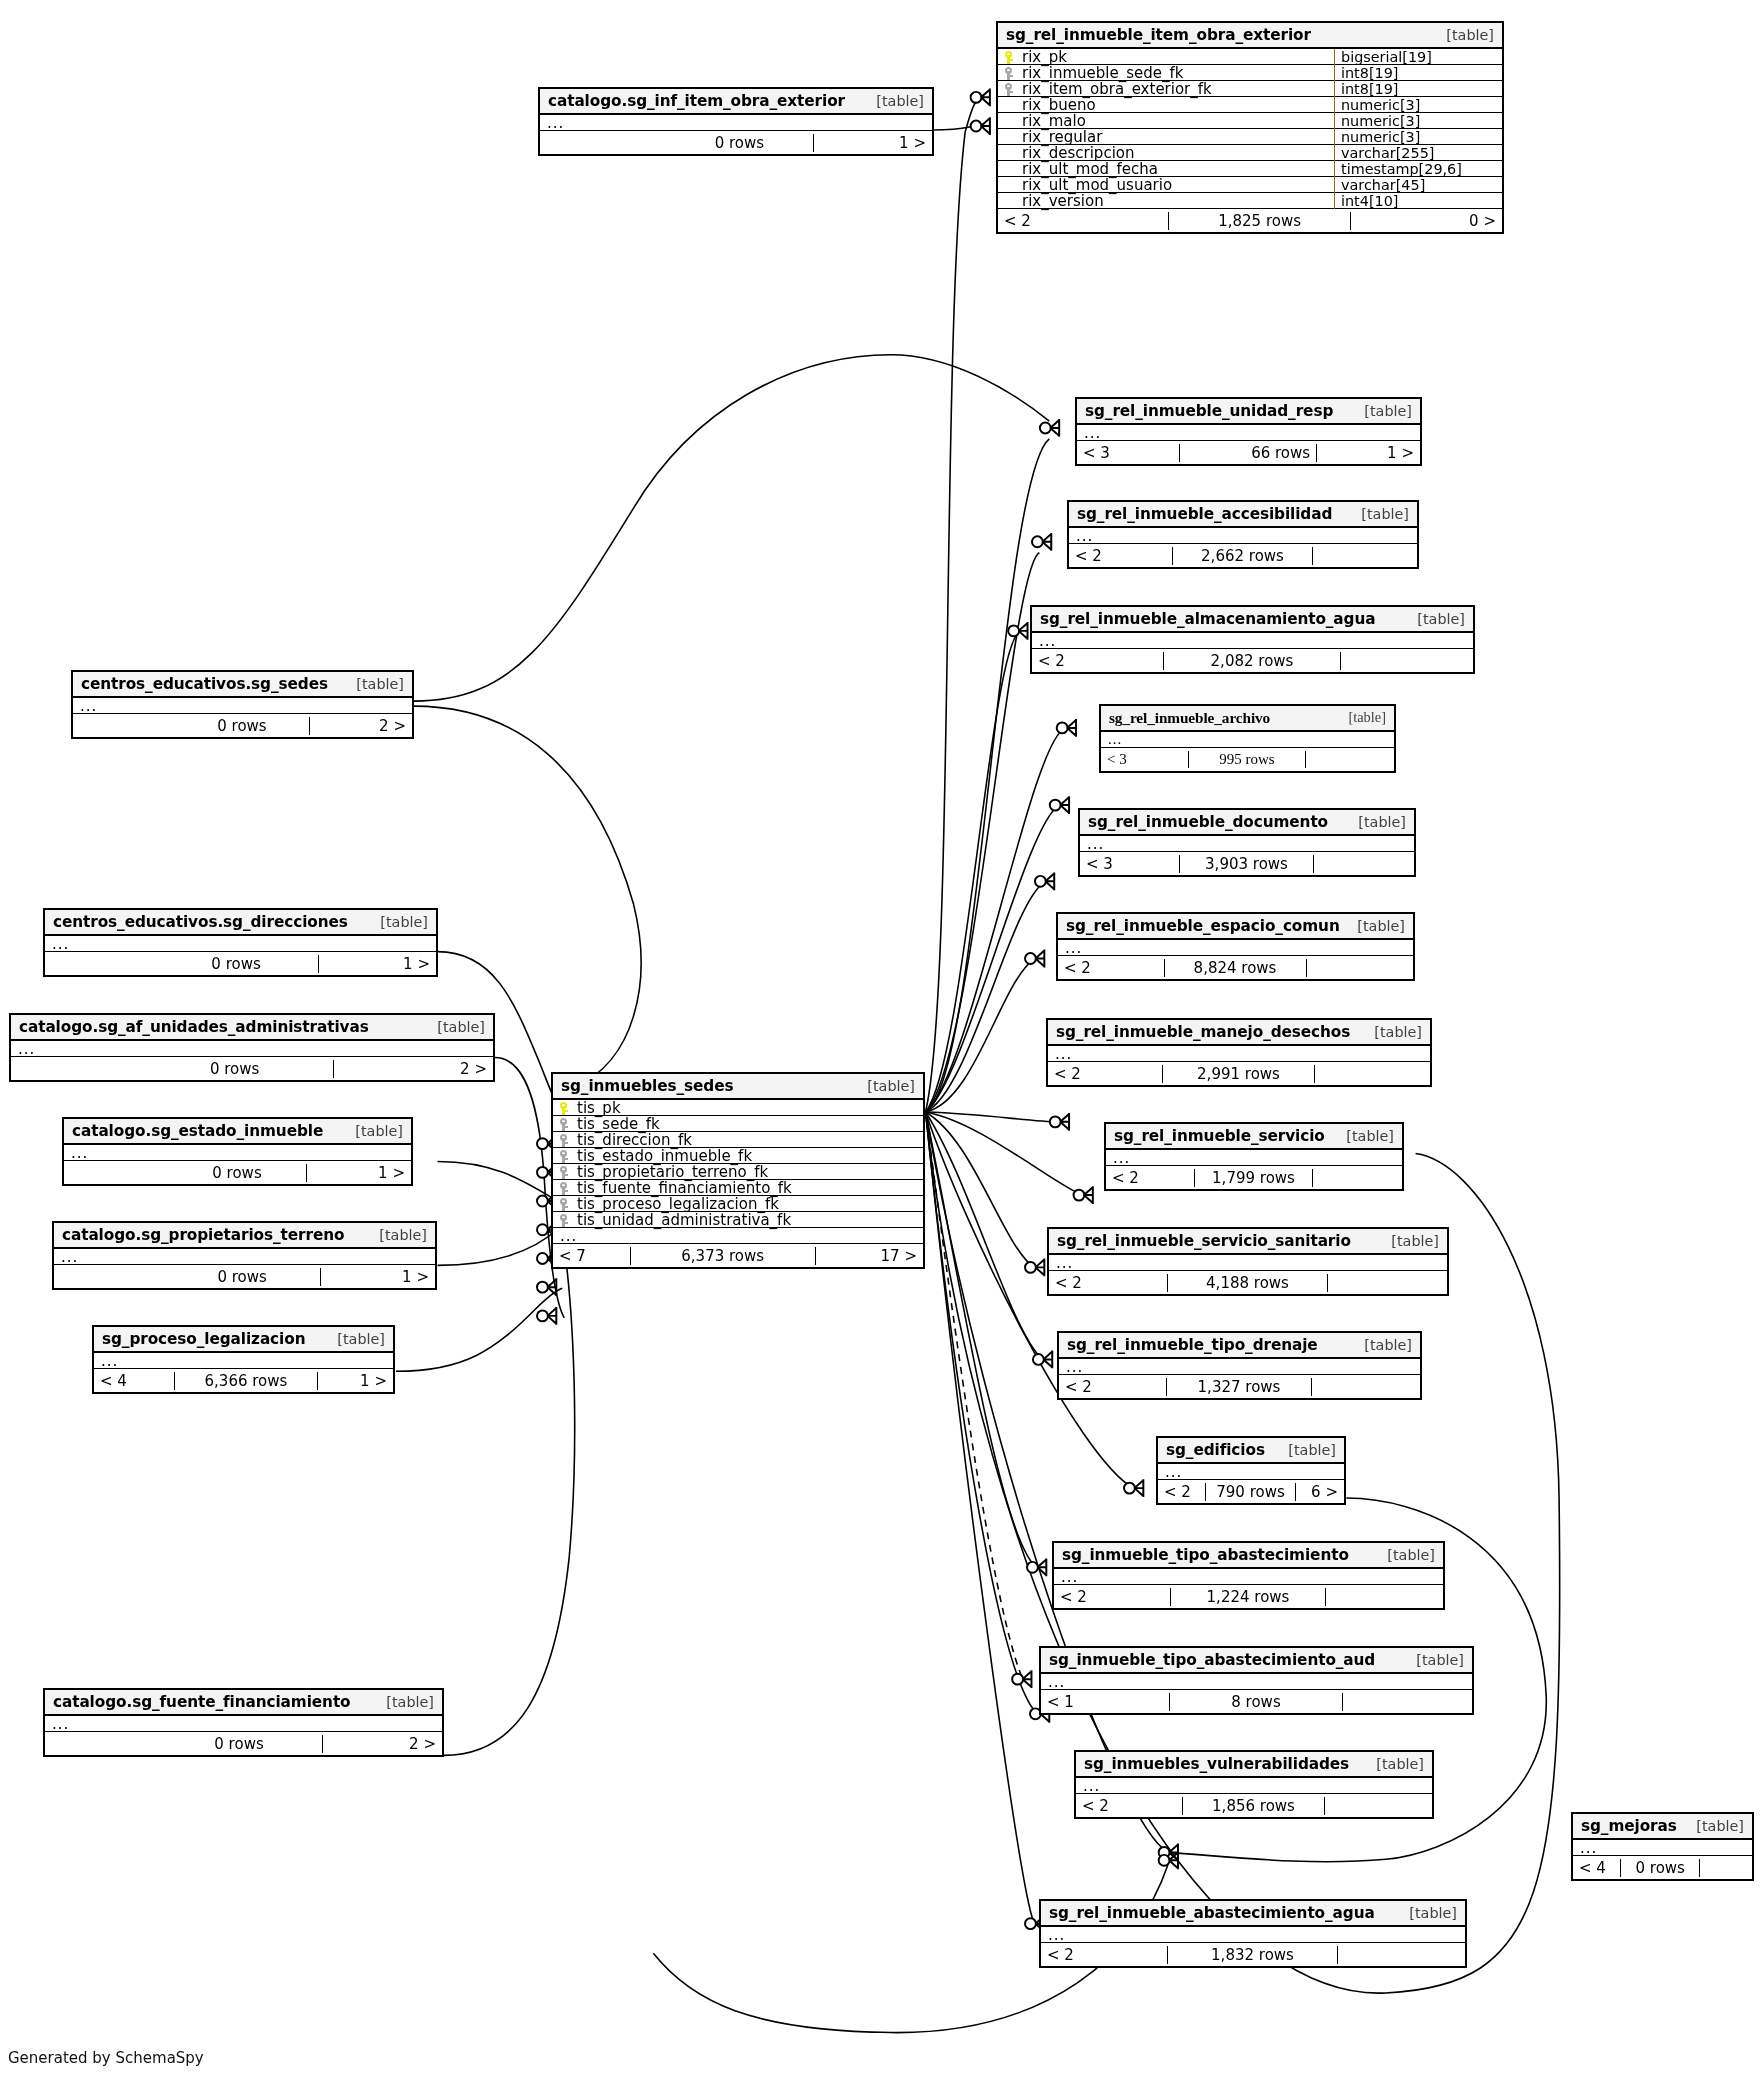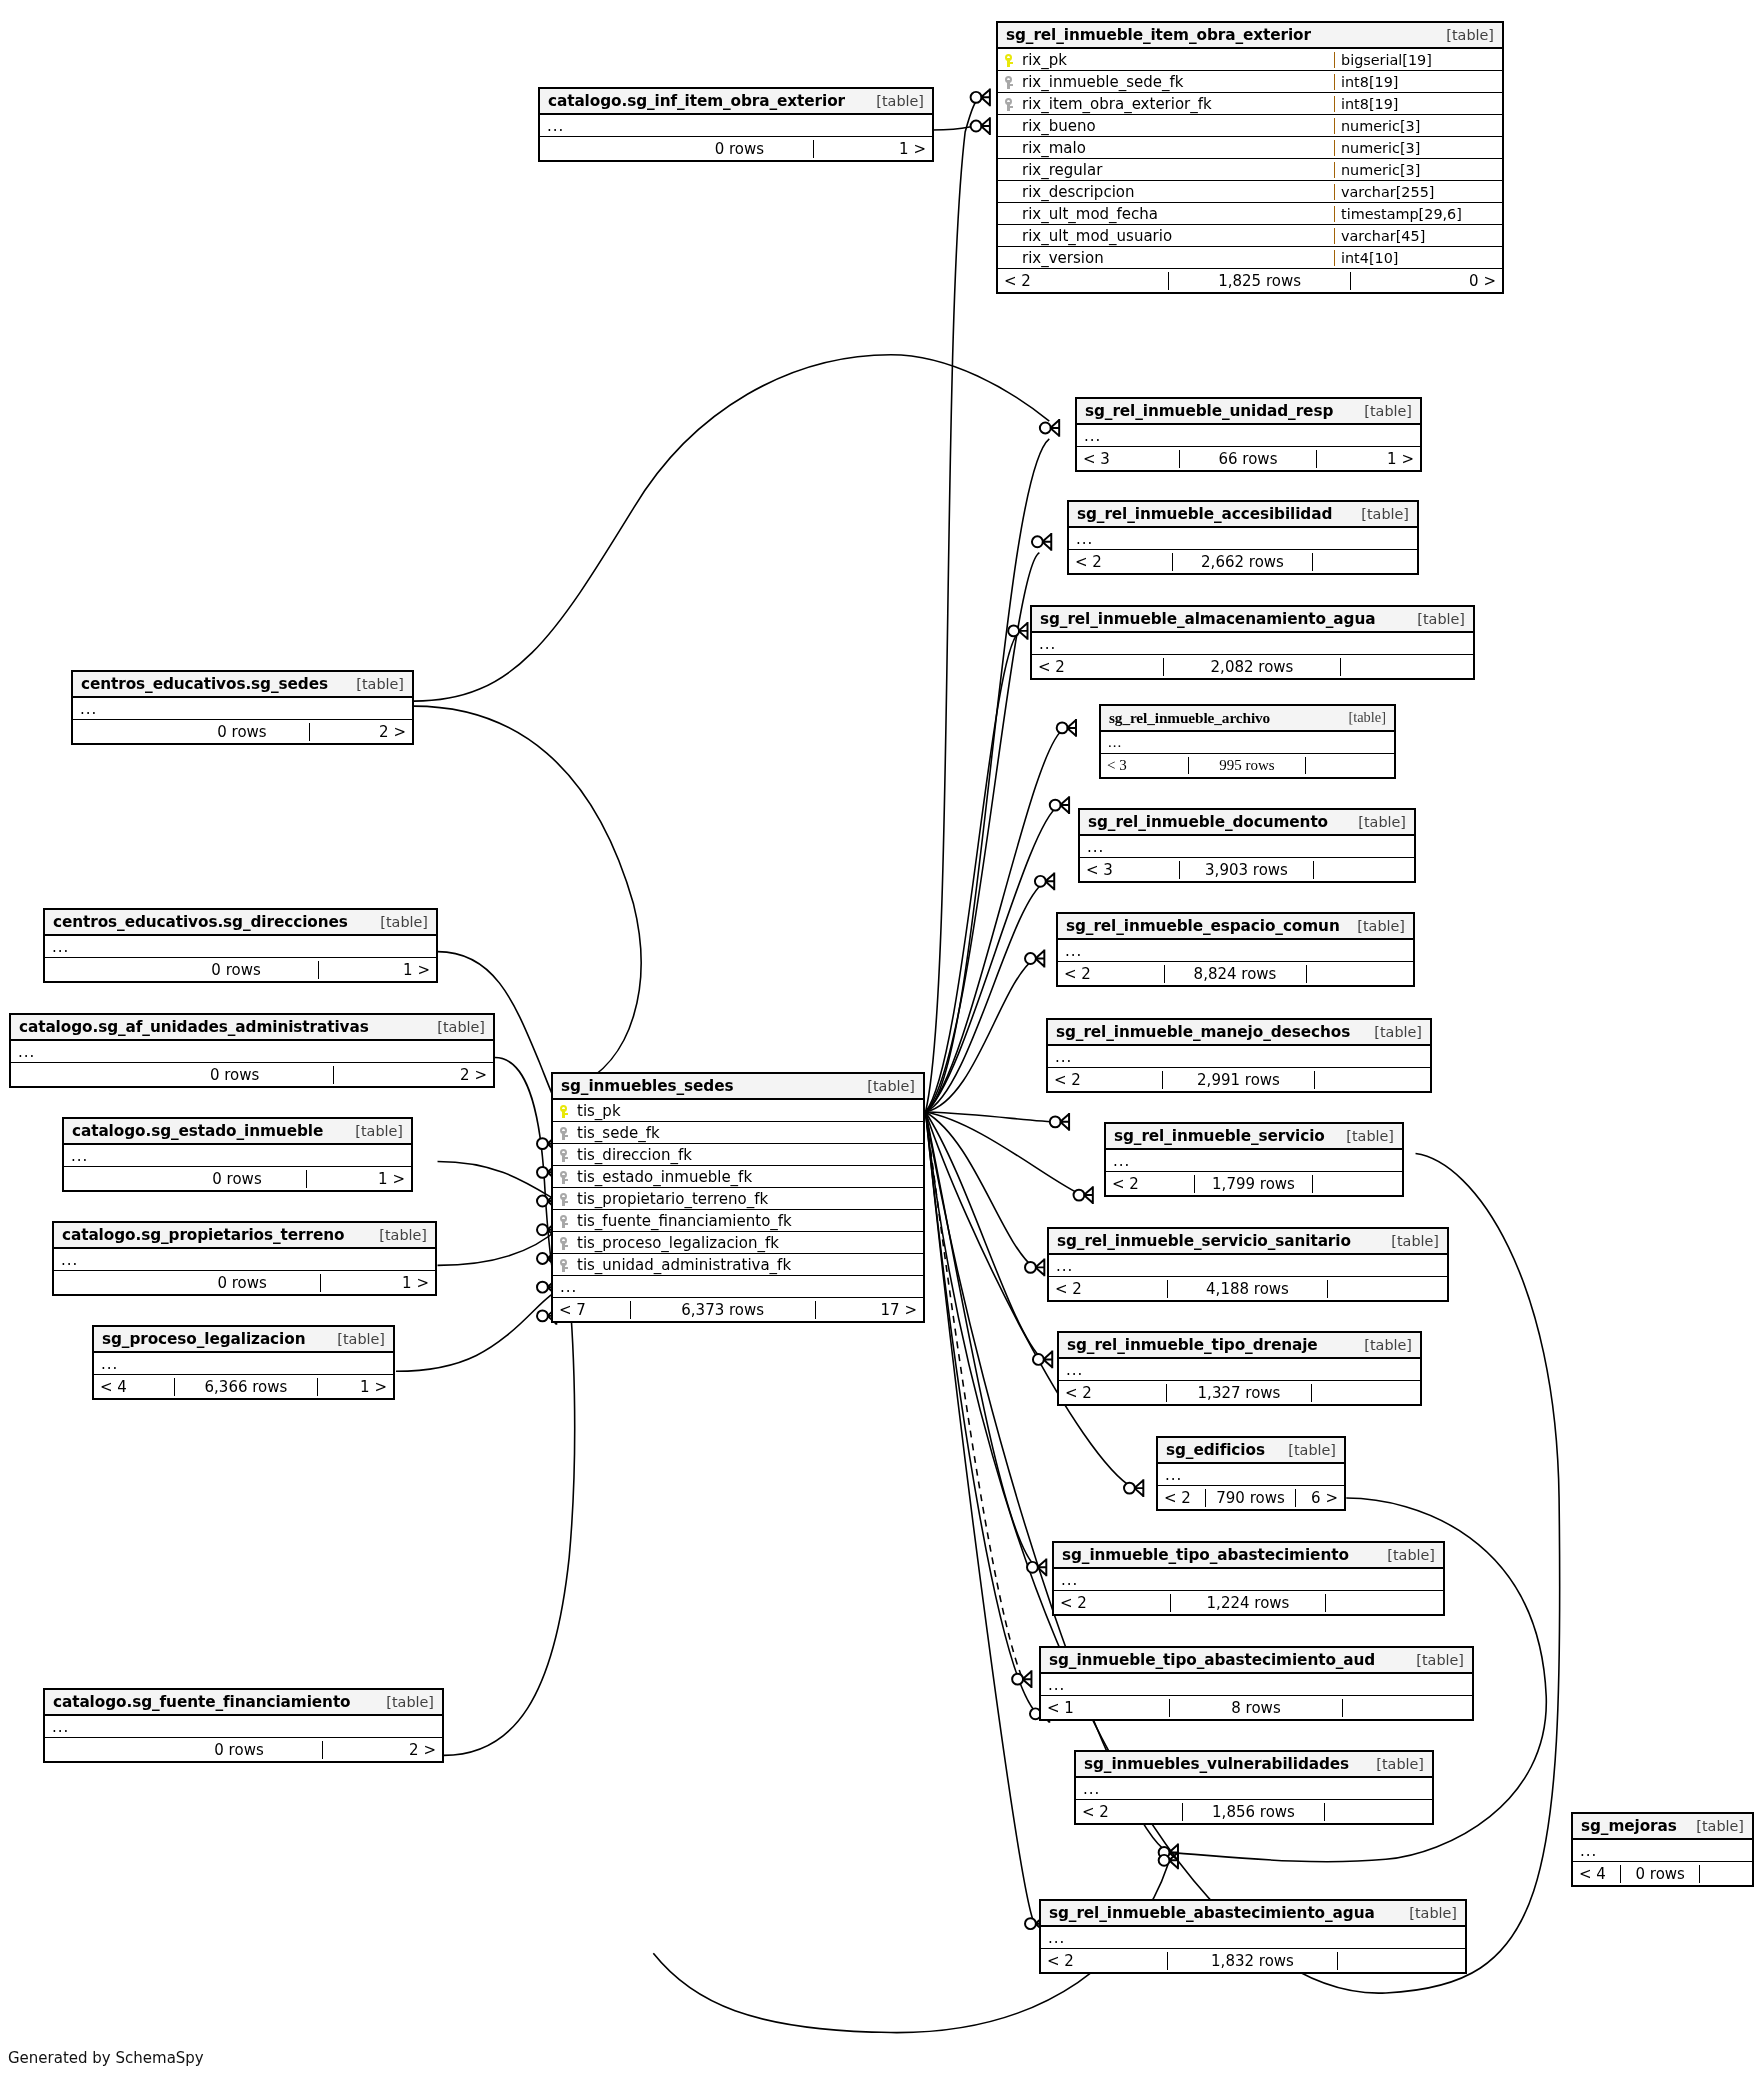--- a/index.html
+++ b/index.html
@@ -27,21 +27,21 @@
     padding:3px 8px 4px 8px;
     height:26px;box-sizing:border-box;
     white-space:nowrap;
   }
   .tbl-name{font-weight:bold;font-size:15.3px;letter-spacing:-0.1px;}
   .tbl-kind{font-size:14.4px;color:#404040;padding-left:14px;}
 
   .col{
     display:flex;align-items:center;
     border-bottom:1px solid #000;
-    height:22px;box-sizing:border-box;
+    height:16px;box-sizing:border-box;
     padding-left:6px;
     white-space:nowrap;
   }
   .col:last-of-type{border-bottom:2px solid #000;}
   .col .kicon{width:16px;display:inline-block;flex:0 0 16px;}
   .col .cname{flex:1 1 auto;padding-left:2px;font-size:15px;}
   .col .ctype{
     border-left:1px solid #a16207;padding-left:6px;font-size:14.4px;
     box-sizing:border-box;
   }
@@ -383,21 +383,21 @@
   </div>
 
   <div class="tbl" style="left:1075px;top:384px;width:347px;">
     <div class="tbl-head">
       <span class="tbl-name">sg_rel_inmueble_unidad_resp</span>
       <span class="tbl-kind">[table]</span>
     </div>
     <div class="col ellipsis">...</div>
     <div class="foot">
       <div class="f-l" style="width:30%;">&lt; 3</div>
-      <div class="f-c" style="width:40%;">66 rows</div>
+      <div class="f-c" style="width:40%;text-align:right;">66 rows</div>
       <div class="f-r" style="width:30%;">1 &gt;</div>
     </div>
   </div>
 
   <div class="tbl" style="left:1067px;top:487px;width:352px;">
     <div class="tbl-head">
       <span class="tbl-name">sg_rel_inmueble_accesibilidad</span>
       <span class="tbl-kind">[table]</span>
     </div>
     <div class="col ellipsis">...</div>

